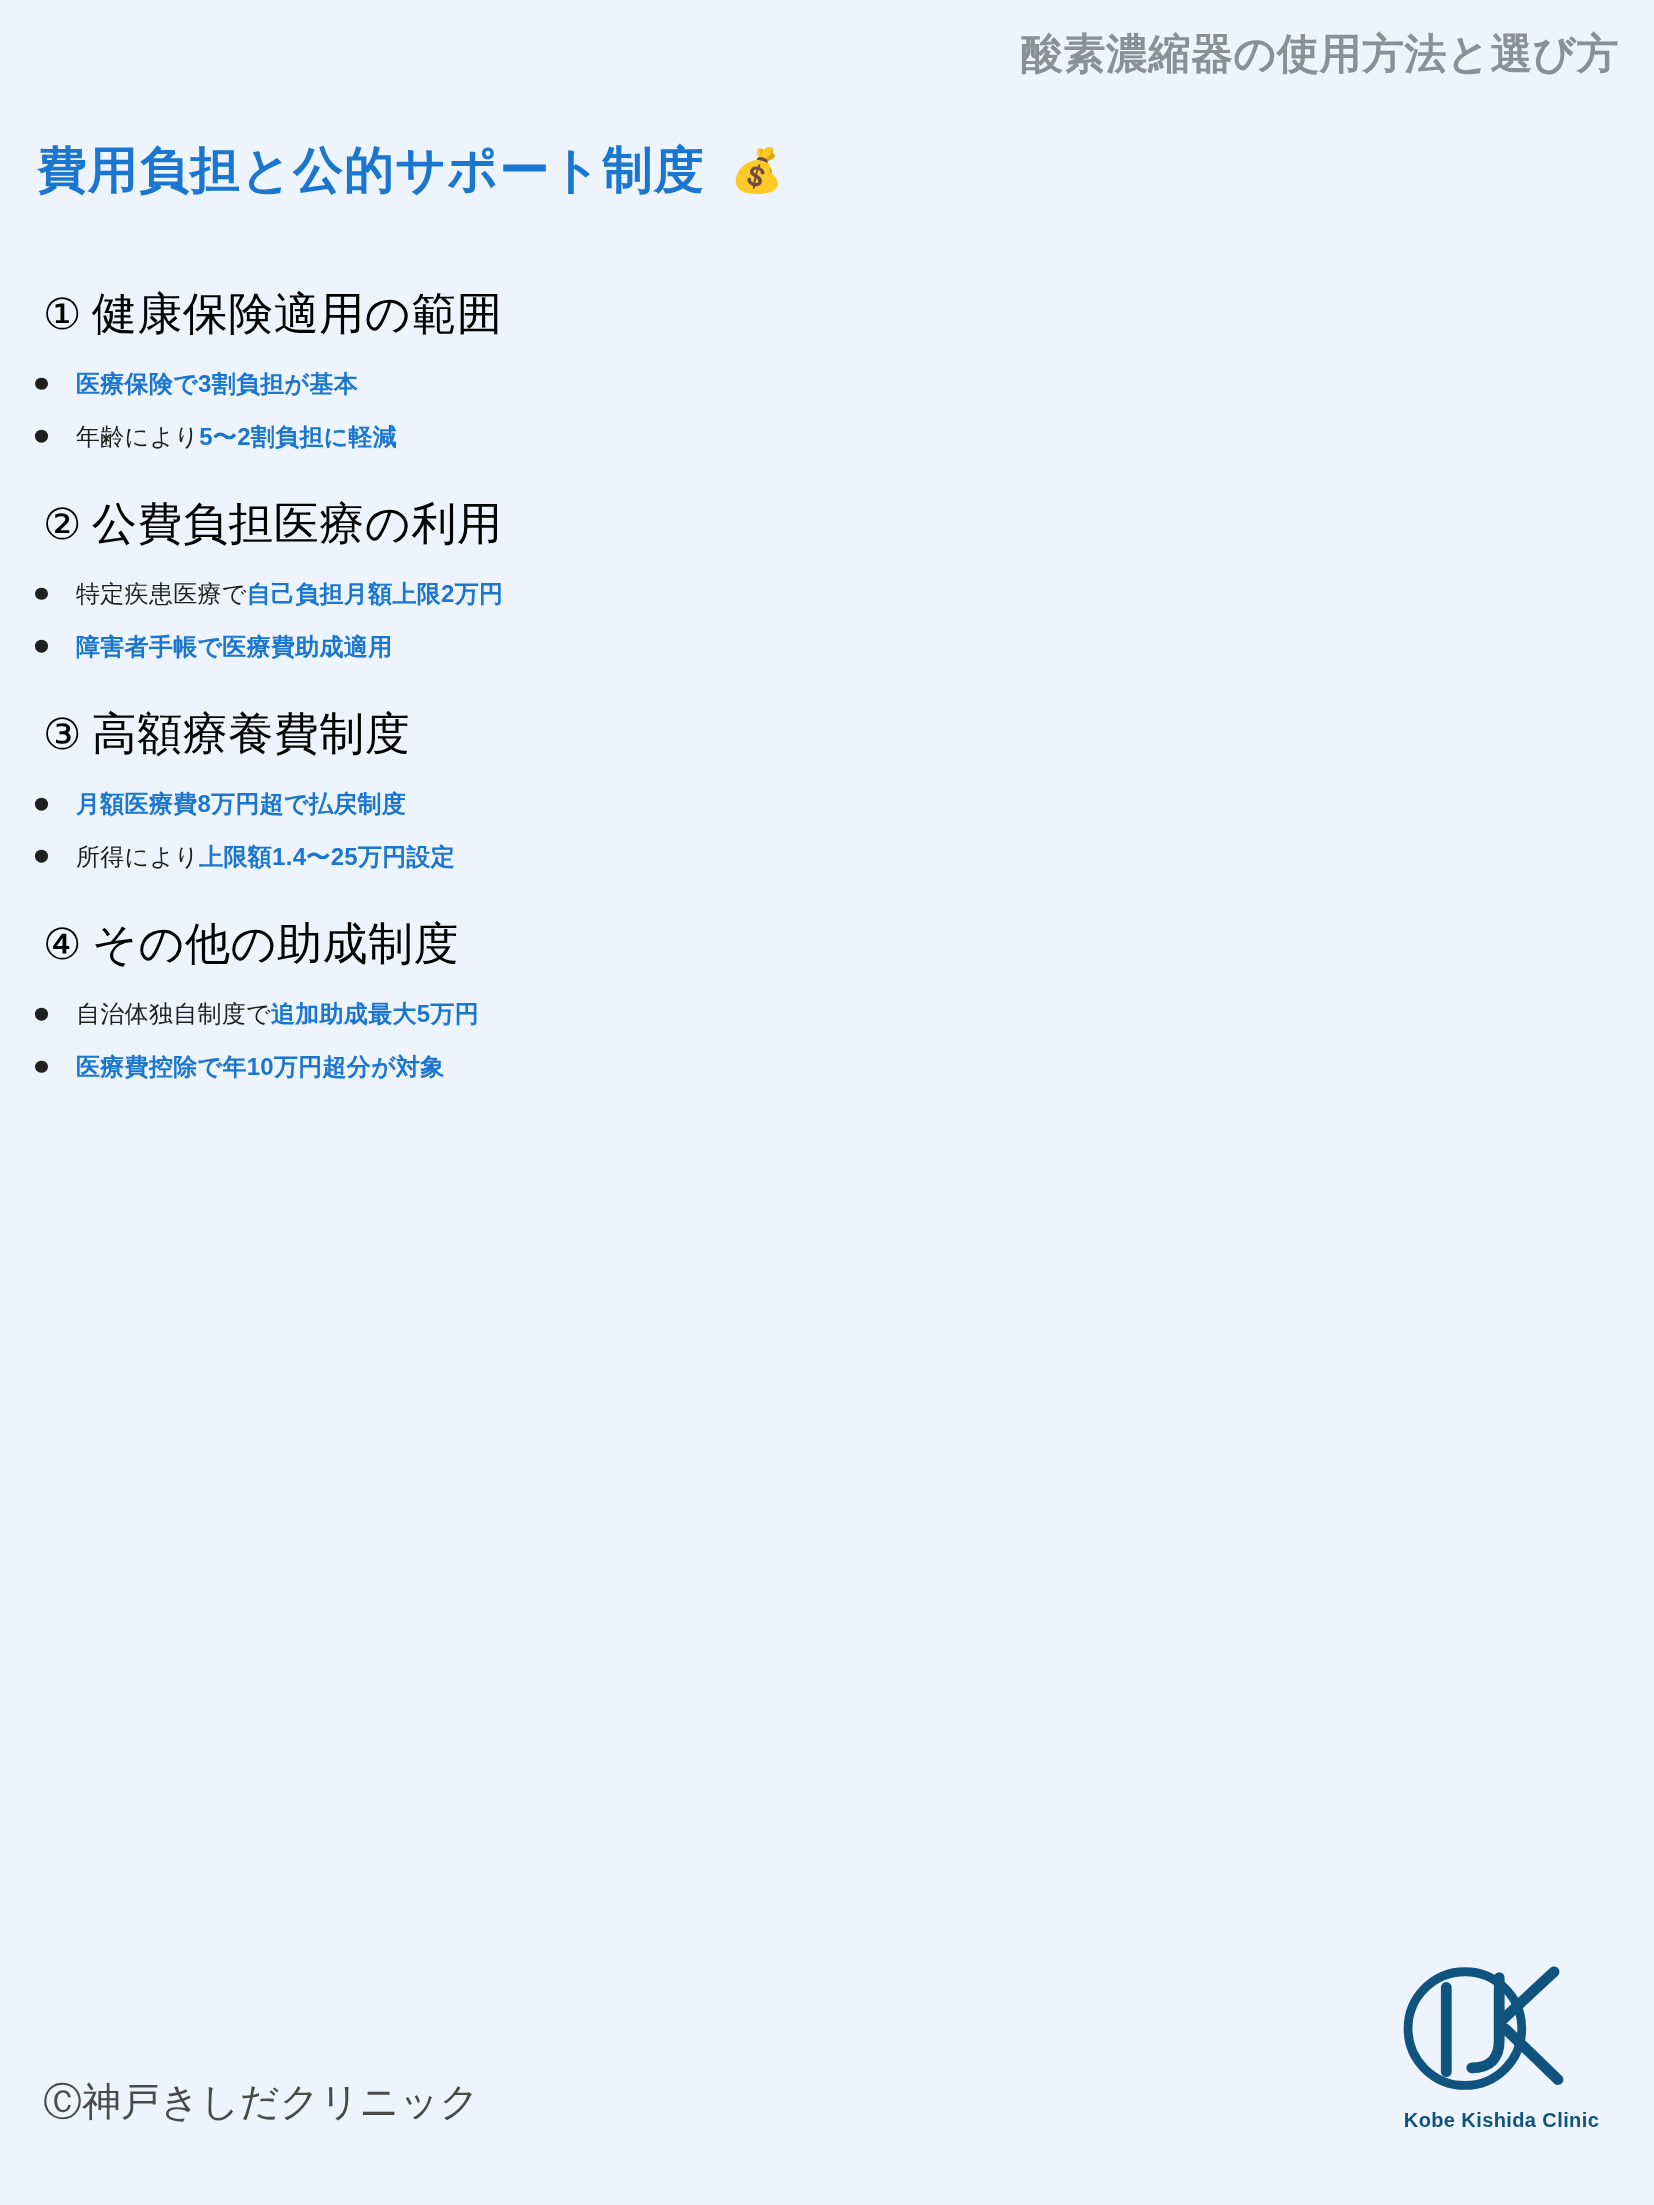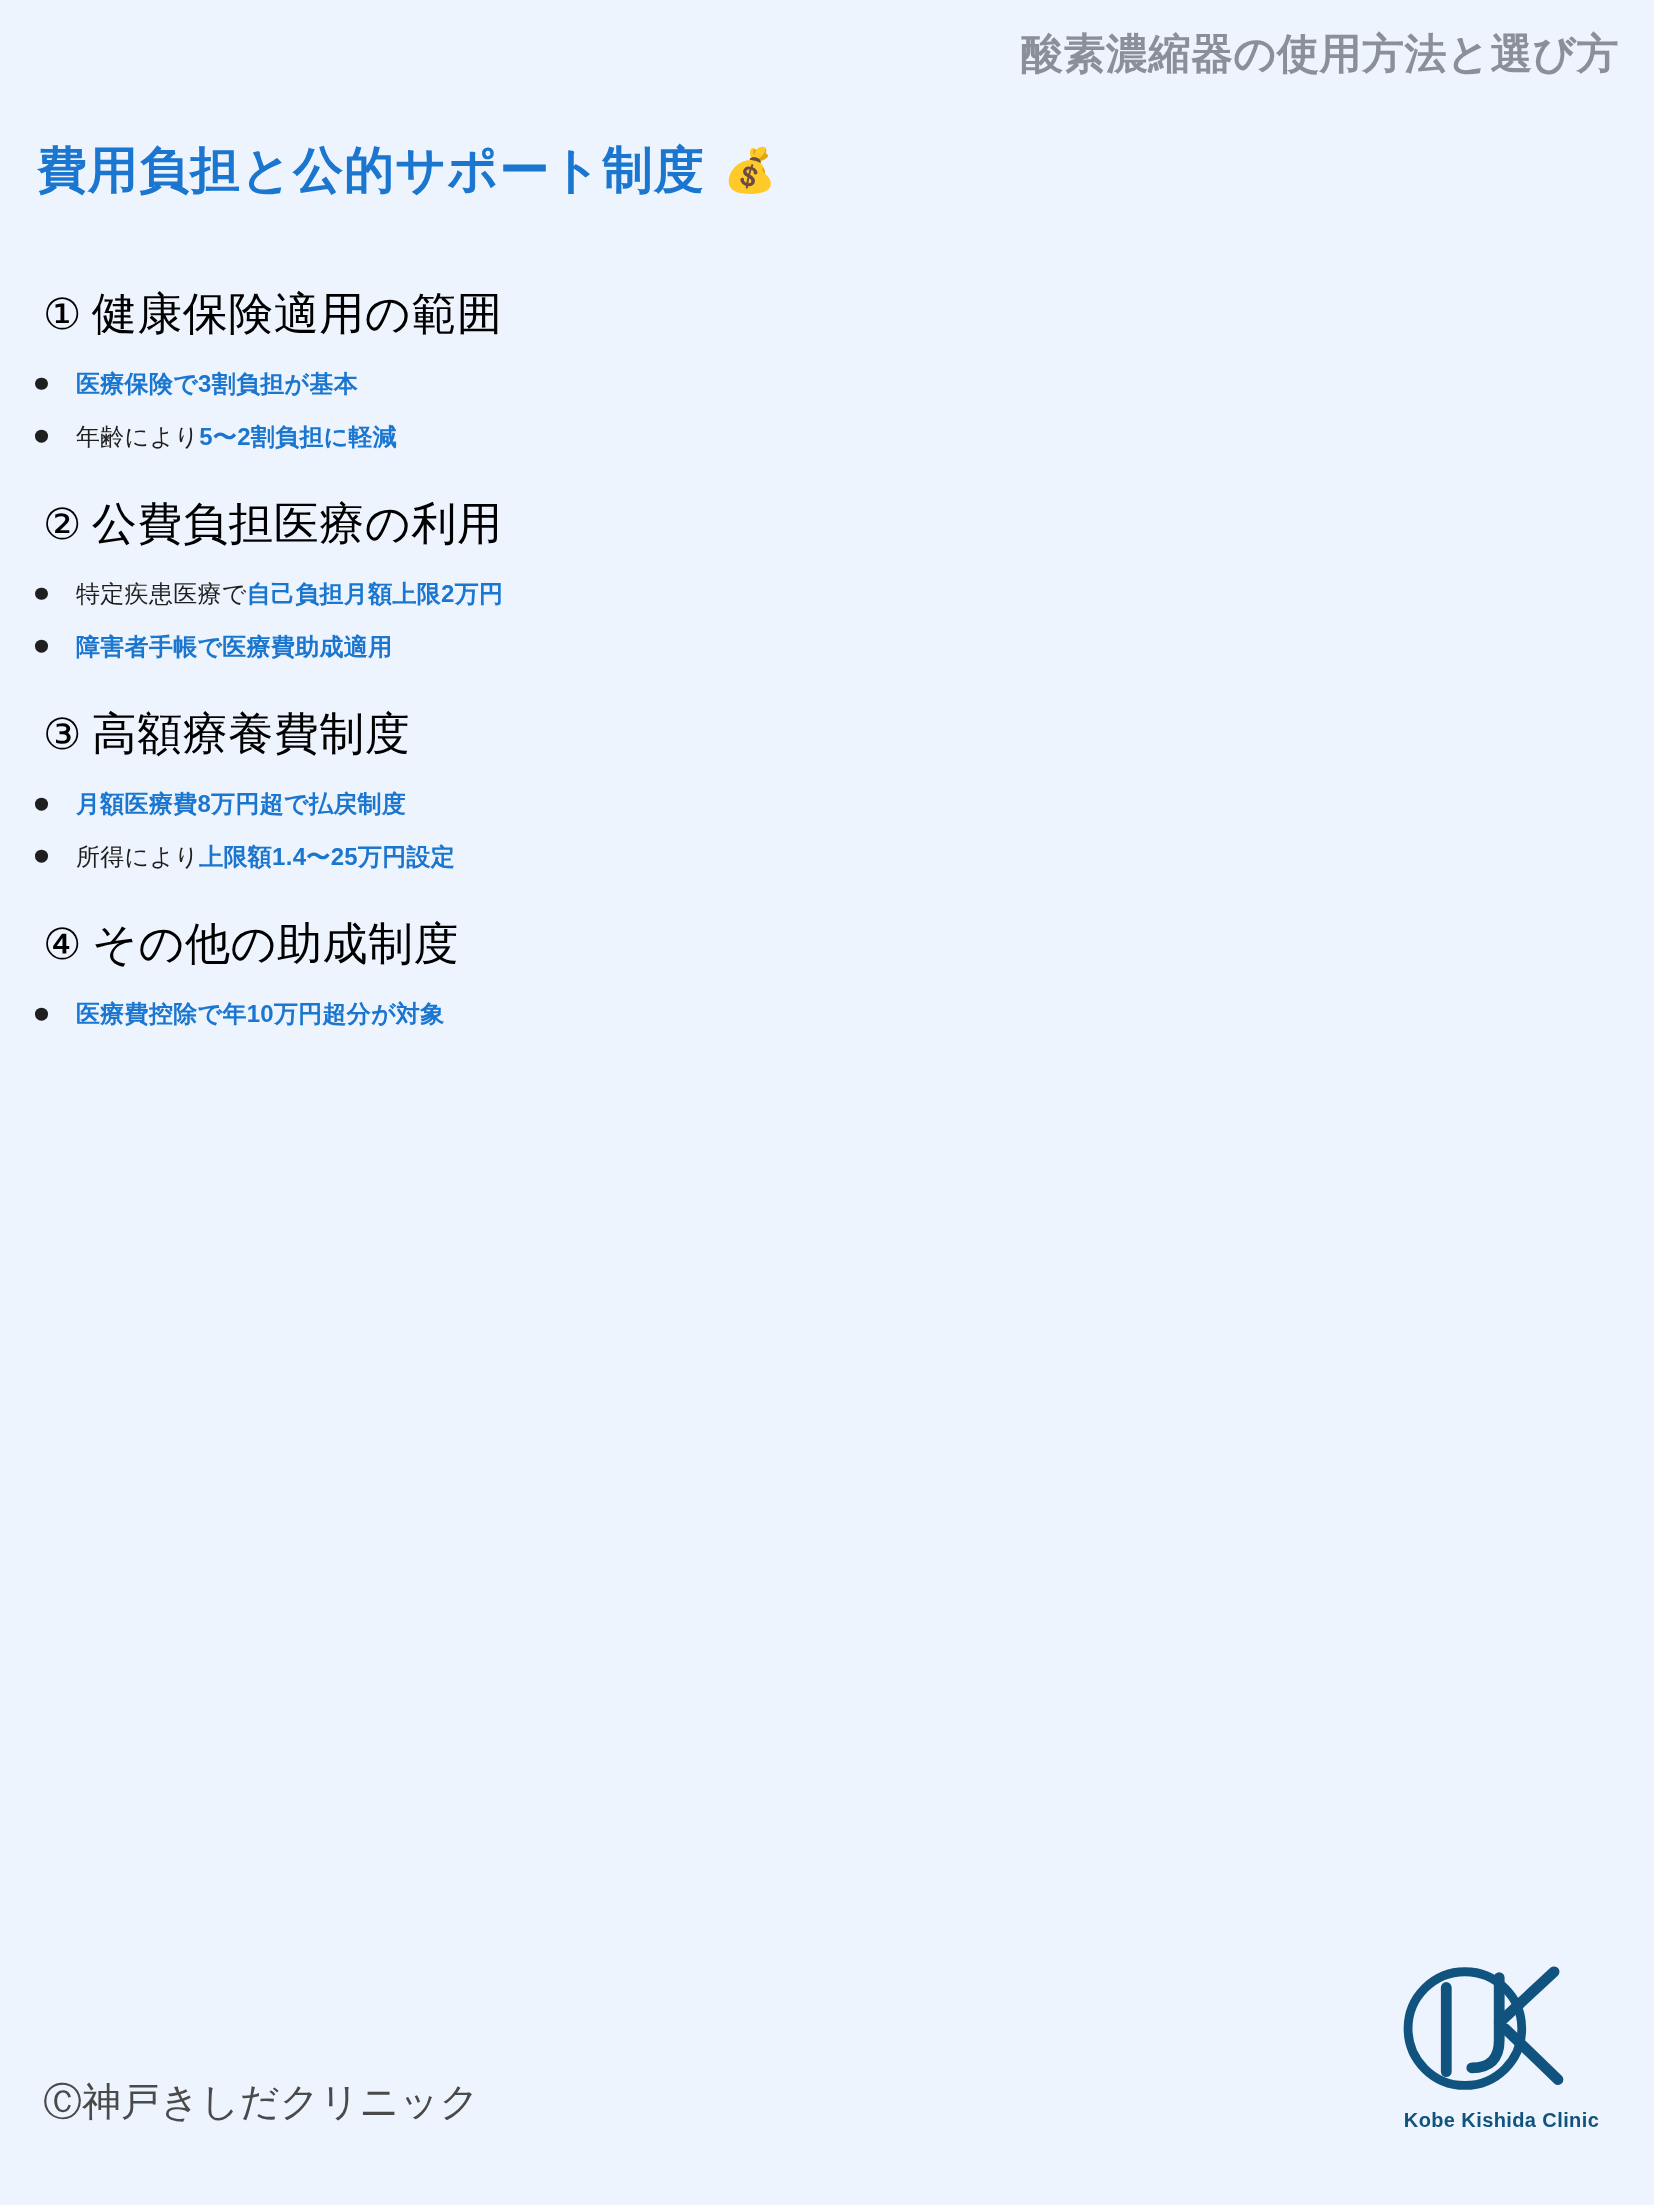--- a/index.html
+++ b/index.html
@@ -38,21 +38,21 @@
     position: absolute;
     top: 137px;
     left: 37px;
     font-size: 50px;
     font-weight: bold;
     color: #1a76cf;
     letter-spacing: 1px;
     white-space: nowrap;
     display: flex;
     align-items: center;
-    gap: 19px;
+    gap: 26px;
   }
   .title-emoji {
     font-size: 43px;
     line-height: 1;
   }
 
   .content {
     position: absolute;
     top: 270px;
     left: 0;
@@ -175,20 +175,21 @@
       <div class="section">
         <div class="section-heading"><span class="num">③</span><span>高額療養費制度</span></div>
         <ul class="bullets">
           <li class="all-hl"><span class="hl">月額医療費8万円超で払戻制度</span></li>
           <li><span class="plain">所得により</span><span class="hl">上限額1.4〜25万円設定</span></li>
         </ul>
       </div>
       <div class="section">
         <div class="section-heading"><span class="num">④</span><span>その他の助成制度</span></div>
         <ul class="bullets">
+          <li><span class="plain">自治体独自制度で</span><span class="hl">追加助成最大5万円</span></li>
           <li class="all-hl"><span class="hl">医療費控除で</span><span class="hl">年10万円超分が対象</span></li>
         </ul>
       </div>
     </div>
 
   <div class="copyright">Ⓒ神戸きしだクリニック</div>
 
   <div class="logo">
     <svg width="245" height="152" viewBox="0 0 250 155" xmlns="http://www.w3.org/2000/svg">
       <circle cx="105" cy="72" r="58" fill="none" stroke="#11537f" stroke-width="9"></circle>

